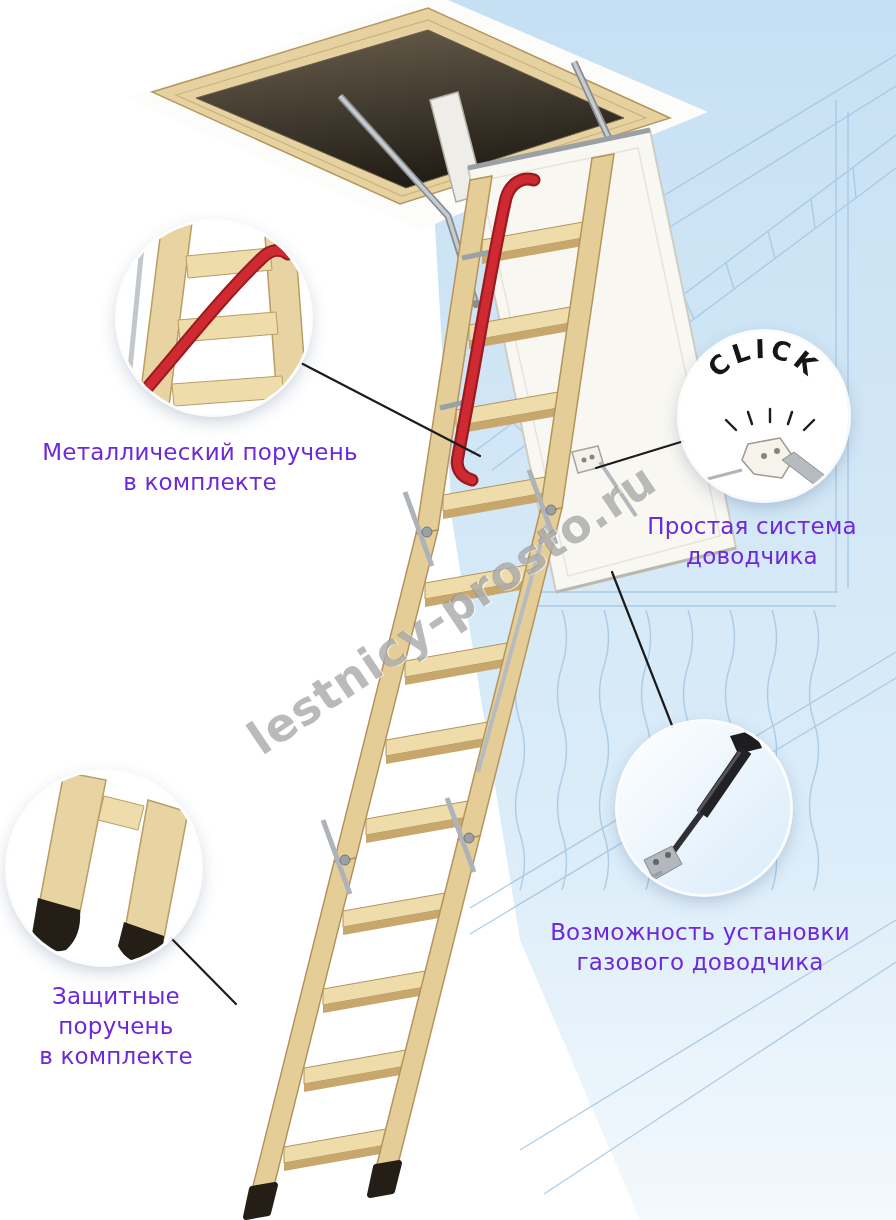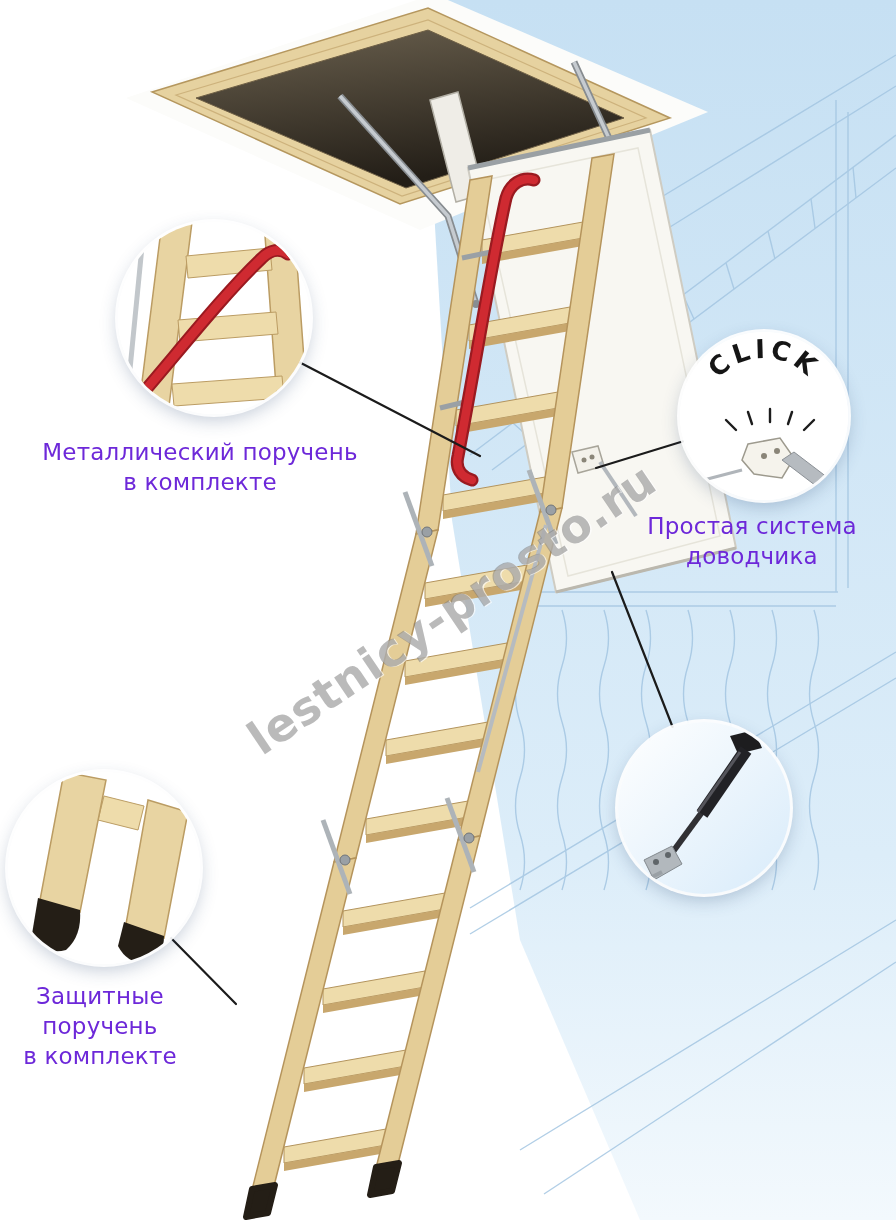--- a/index.html
+++ b/index.html
@@ -10,21 +10,21 @@
          box-shadow:0 0 0 3px rgba(255,255,255,.9),0 6px 18px rgba(40,70,110,.28);}
   .inset svg{display:block;width:100%;height:100%;}
   .inset-handrail{left:118px;top:222px;width:192px;height:192px;}
   .inset-fastening{left:680px;top:332px;width:168px;height:168px;}
   .inset-gas{left:618px;top:722px;width:172px;height:172px;}
   .inset-caps{left:8px;top:772px;width:192px;height:192px;}
   .label{position:absolute;text-align:center;color:#6d28d9;font-size:23px;line-height:1.3;letter-spacing:.2px;}
   .label-handrail{left:8px;top:438px;width:384px;}
   .label-fastening{left:608px;top:512px;width:288px;}
   .label-gas{left:508px;top:918px;width:384px;}
-  .label-caps{left:0px;top:982px;width:200px;}
+  .label-caps{left:0px;top:982px;width:200px;padding-left:16px;}
   .watermark{position:absolute;left:192px;top:582px;width:520px;text-align:center;
              font-size:46px;font-weight:bold;letter-spacing:1px;white-space:nowrap;
              color:rgba(122,122,122,.52);transform:rotate(-34deg);
              text-shadow:1px 1px 0 rgba(255,255,255,.65);pointer-events:none;}
 </style>
 </head>
 <body>
 
 <div class="stage">
 
@@ -269,20 +269,24 @@
   <div class="label label-handrail">
     <div>Металлический поручень</div>
     <div>в комплекте</div>
   </div>
 
   <div class="label label-fastening">
     <div>Простая система</div>
     <div>доводчика</div>
   </div>
 
+  <div class="label label-gas">
+    <div>Возможность установки</div>
+    <div>газового доводчика</div>
+  </div>
 
   <div class="label label-caps">
     <div>Защитные</div>
     <div>поручень</div>
     <div>в комплекте</div>
   </div>
 
 </div>
 
 </body></html>

